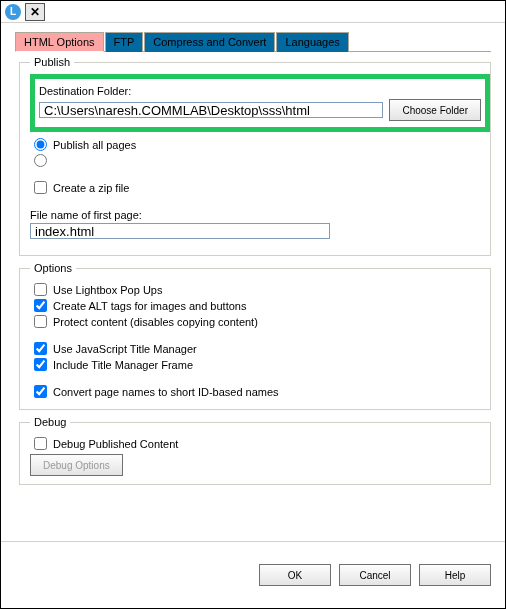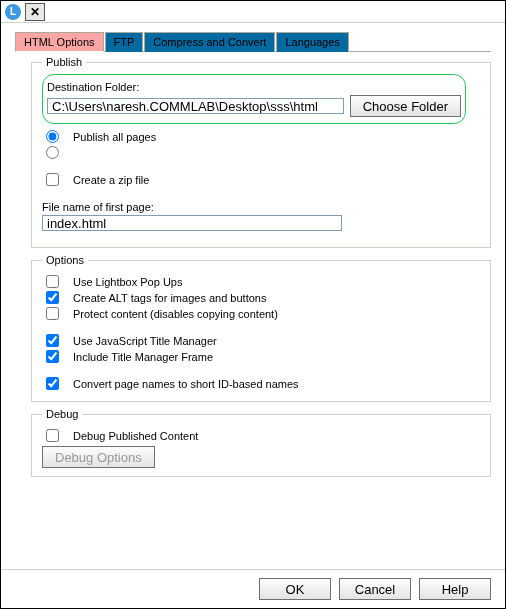--- a/index.html
+++ b/index.html
@@ -67,28 +67,28 @@
       position: relative;
       bottom: -1px;
       cursor: pointer;
     }
     .tab.active {
       background: #fca5a5;
       border-bottom: 1px solid #fff;
     }
     fieldset {
       border: 1px solid #d0d0c8;
-      margin: 2px 0 6px 16px;
-      padding: 6px 24px 8px 10px;
+      margin: 2px 0 6px 4px;
+      padding: 6px 0 8px 10px;
     }
     legend { padding: 0 4px; }
     .field-label { margin: 4px 0 2px 0; }
     .hl-box {
-      border: 1px solid #22c55e;
-      border-radius: 12px;
+      border: 5px solid #22c55e;
+      border-radius: 0;
       padding: 2px 4px 6px 4px;
       margin-bottom: 6px;
     }
     .row {
       display: flex;
       align-items: center;
       gap: 6px;
     }
     input[type="text"].text-input {
       border: 1px solid #7f9db9;
@@ -98,38 +98,38 @@
       font-size: 13px;
     }
     .dest-input { flex: 1; }
     .file-input { width: 300px; }
     .btn {
       border: 1px solid #707070;
       background: linear-gradient(#fdfdfd, #e4e4e4);
       height: 22px;
       padding: 0 12px;
       font-family: inherit;
-      font-size: 13px;
+      font-size: 10px;
       cursor: pointer;
     }
     .btn:disabled {
       color: #999;
       cursor: default;
     }
     .radio-row, .check-row {
       margin: 3px 0;
       display: flex;
       align-items: center;
-      gap: 12px;
+      gap: 4px;
     }
     .radio-row input, .check-row input { margin: 0 2px 0 4px; }
     .spacer { height: 8px; }
     .button-bar {
       border-top: 1px solid #d0d0d0;
-      padding: 8px 14px;
+      padding: 22px 14px;
       display: flex;
       justify-content: flex-end;
       gap: 8px;
     }
     .button-bar .btn { min-width: 72px; }
   </style>
 </head>
 <body>
 
 <div class="title-bar">

